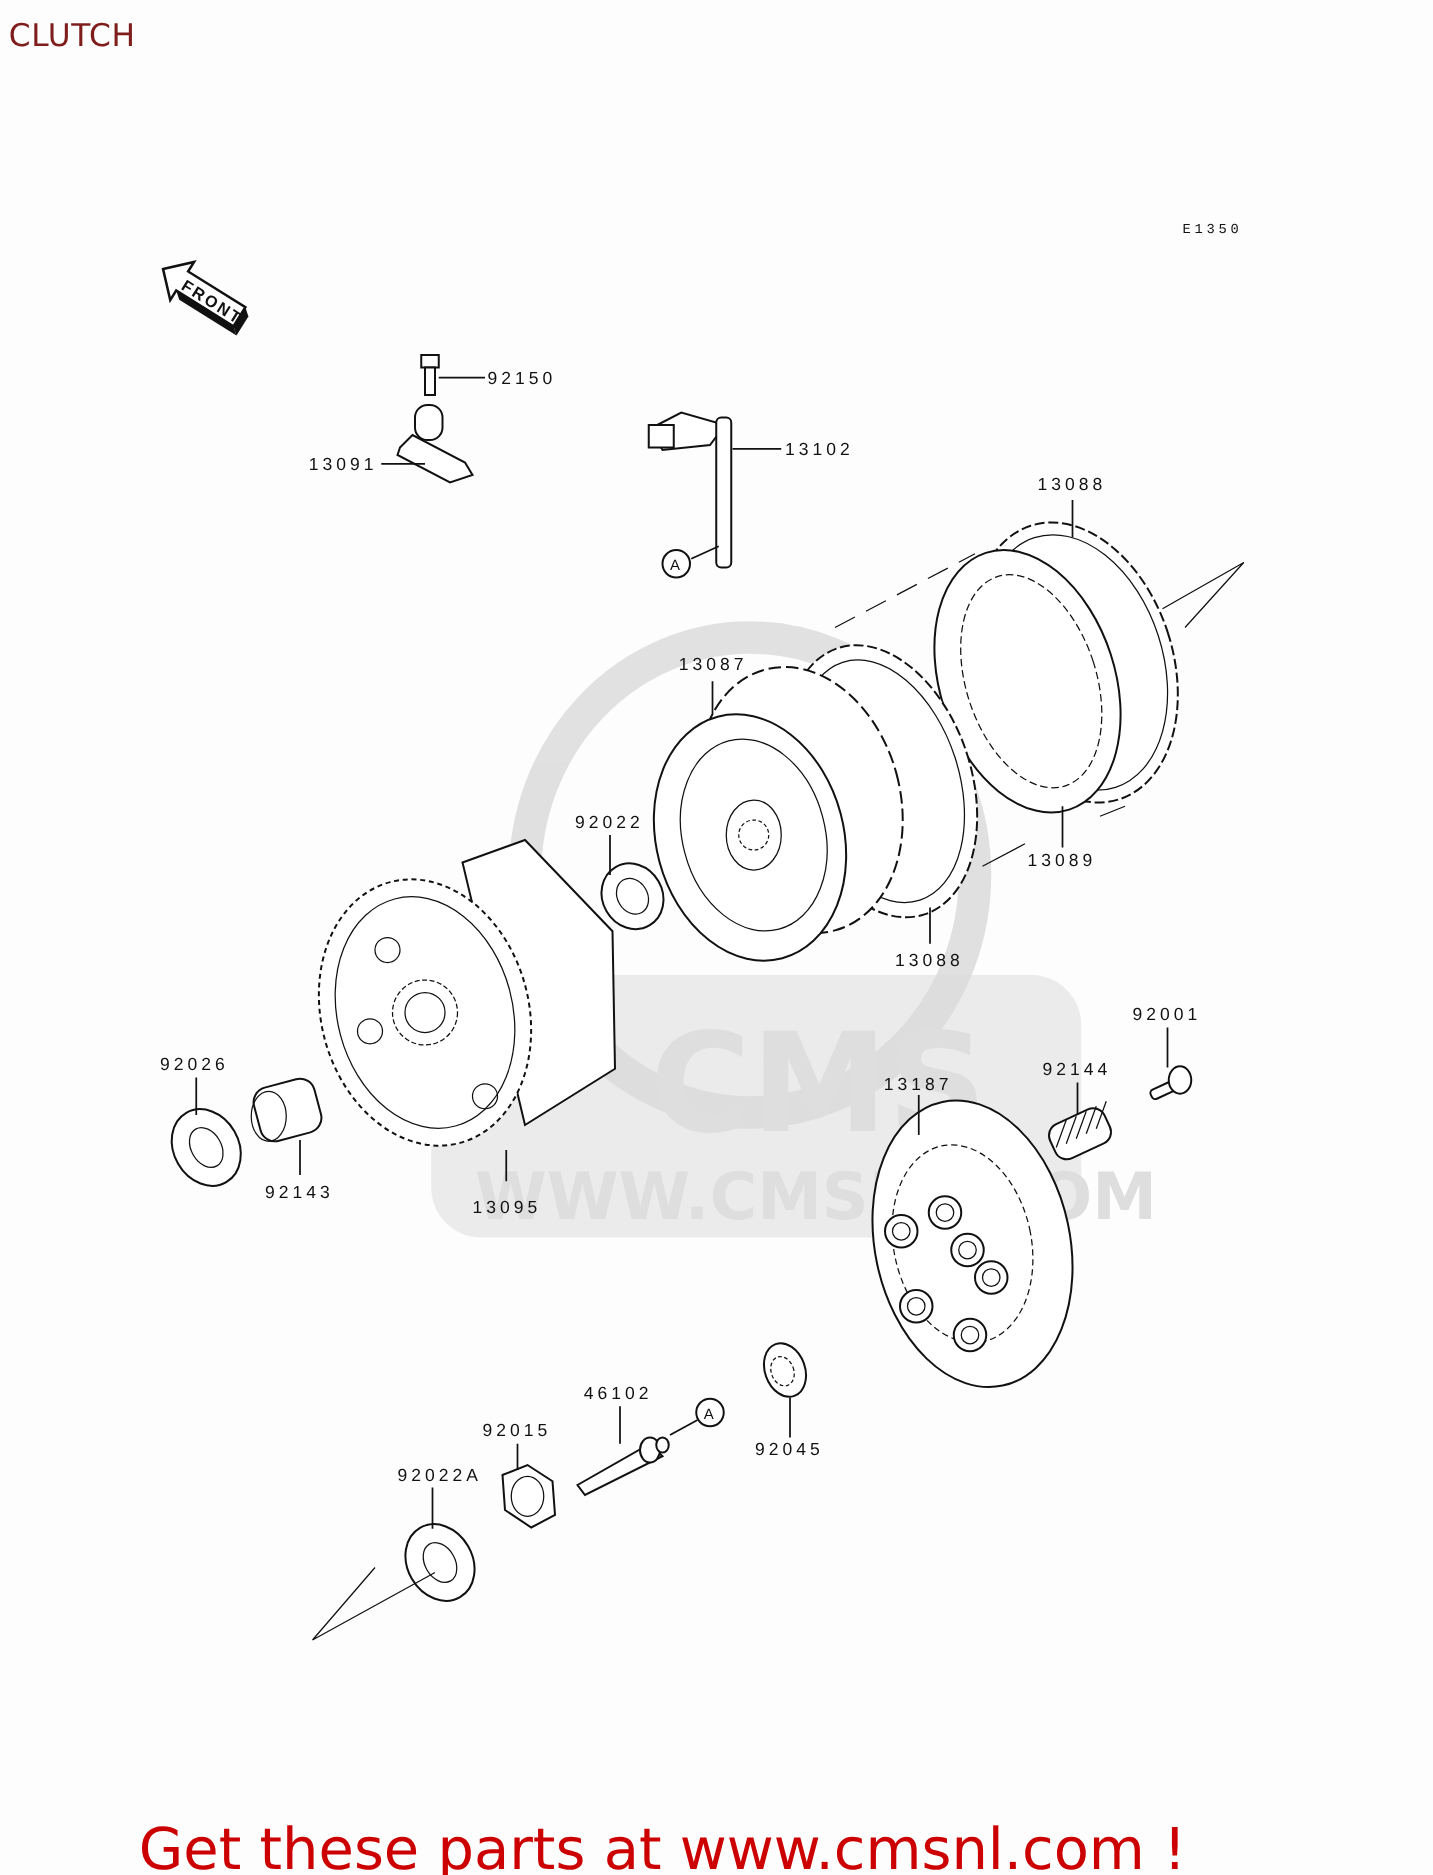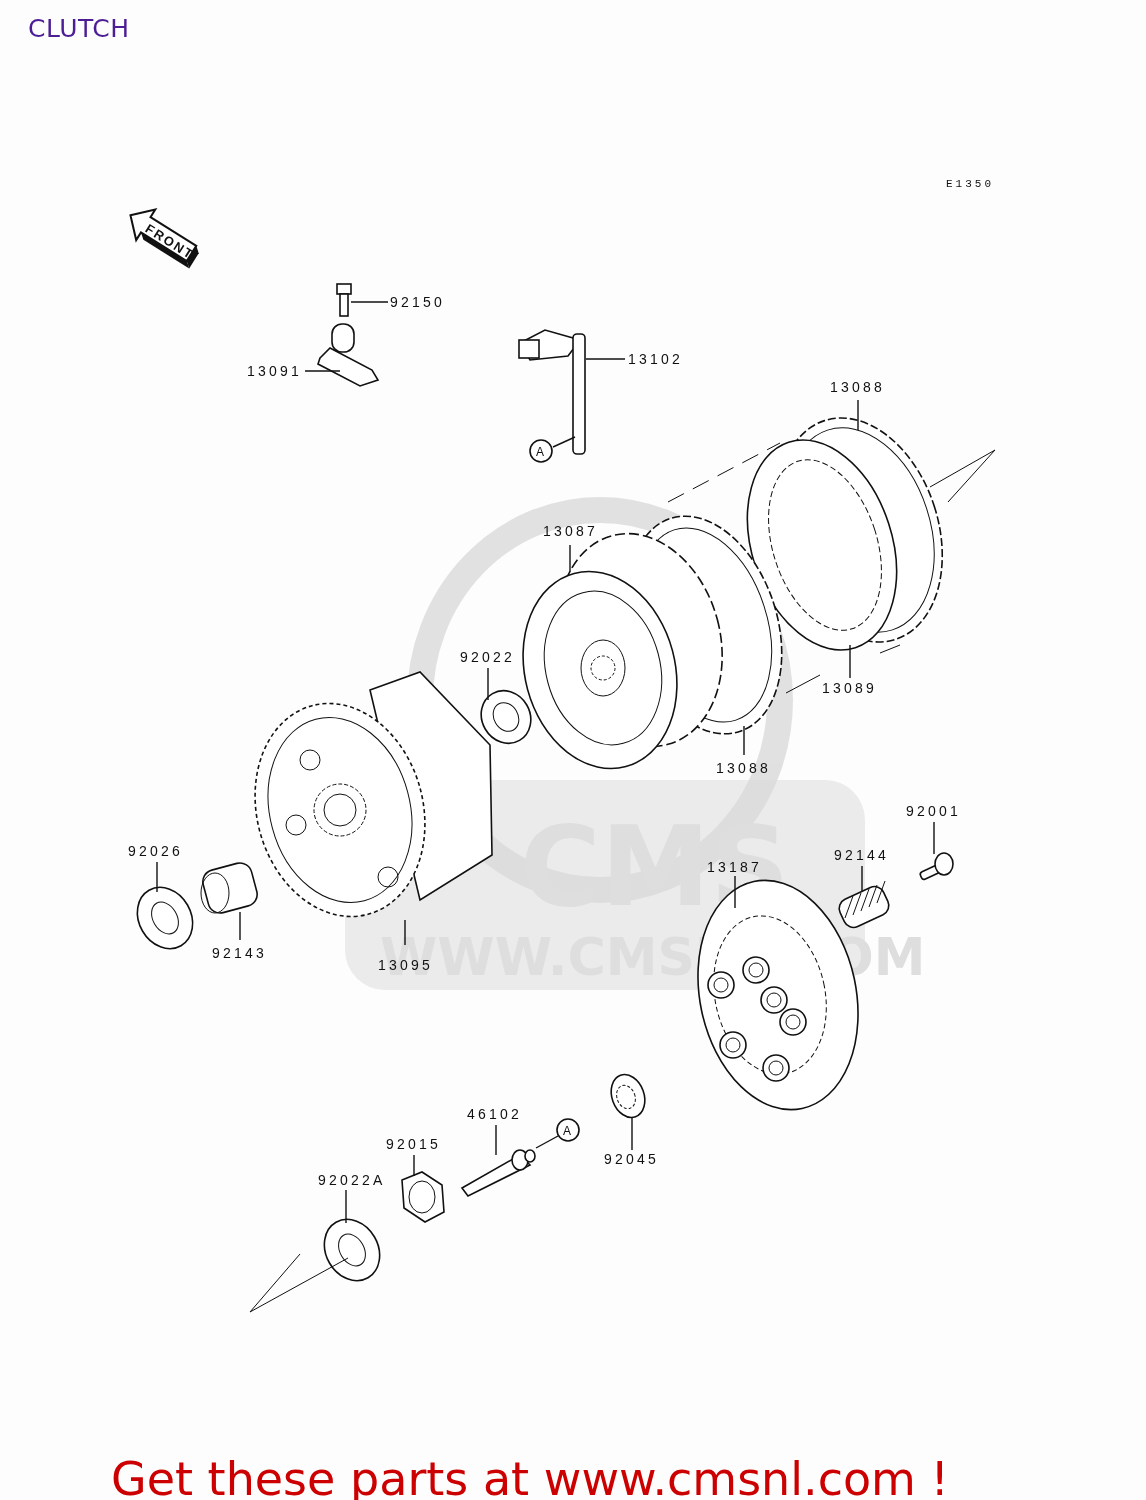--- a/index.html
+++ b/index.html
@@ -1,17 +1,17 @@
 <!DOCTYPE html>
 <html><head>
 <meta charset="utf-8">
 <style>
   html, body { margin:0; padding:0; background:#fcfdfc; }
   body { width:1146px; height:1500px; position:relative; overflow:hidden; font-family:"DejaVu Sans", sans-serif; }
-  .title { position:absolute; left:28px; top:14px; font-size:25px; color:#4c1d95; letter-spacing:0.5px; }
+  .title { position:absolute; left:7px; top:14px; font-size:25px; color:#7f1d1d; letter-spacing:0.5px; }
   .code { position:absolute; left:934px; top:178px; font-family:"Liberation Mono", monospace; font-size:11px; letter-spacing:3px; color:#111;margin-left:12px; }
   .footer { position:absolute; left:0; width:1060px; top:1452px; text-align:center; font-size:46px; color:#cc0000; font-family:"DejaVu Sans", sans-serif; }
   svg.diagram { position:absolute; left:0; top:0; }
   .lbl { font-family:"Liberation Sans", sans-serif; font-size:14px; letter-spacing:3.2px; fill:#111; }
   .ln { stroke:#111; stroke-width:1.4; fill:none; }
   .part { stroke:#111; stroke-width:1.6; fill:#fff; }
   .thin { stroke:#111; stroke-width:1; fill:none; }
   .wm { fill:#d6d6d6; }
   .wmtext { fill:#d9d9d9; font-family:"DejaVu Sans", sans-serif; font-weight:bold; }
 </style>

